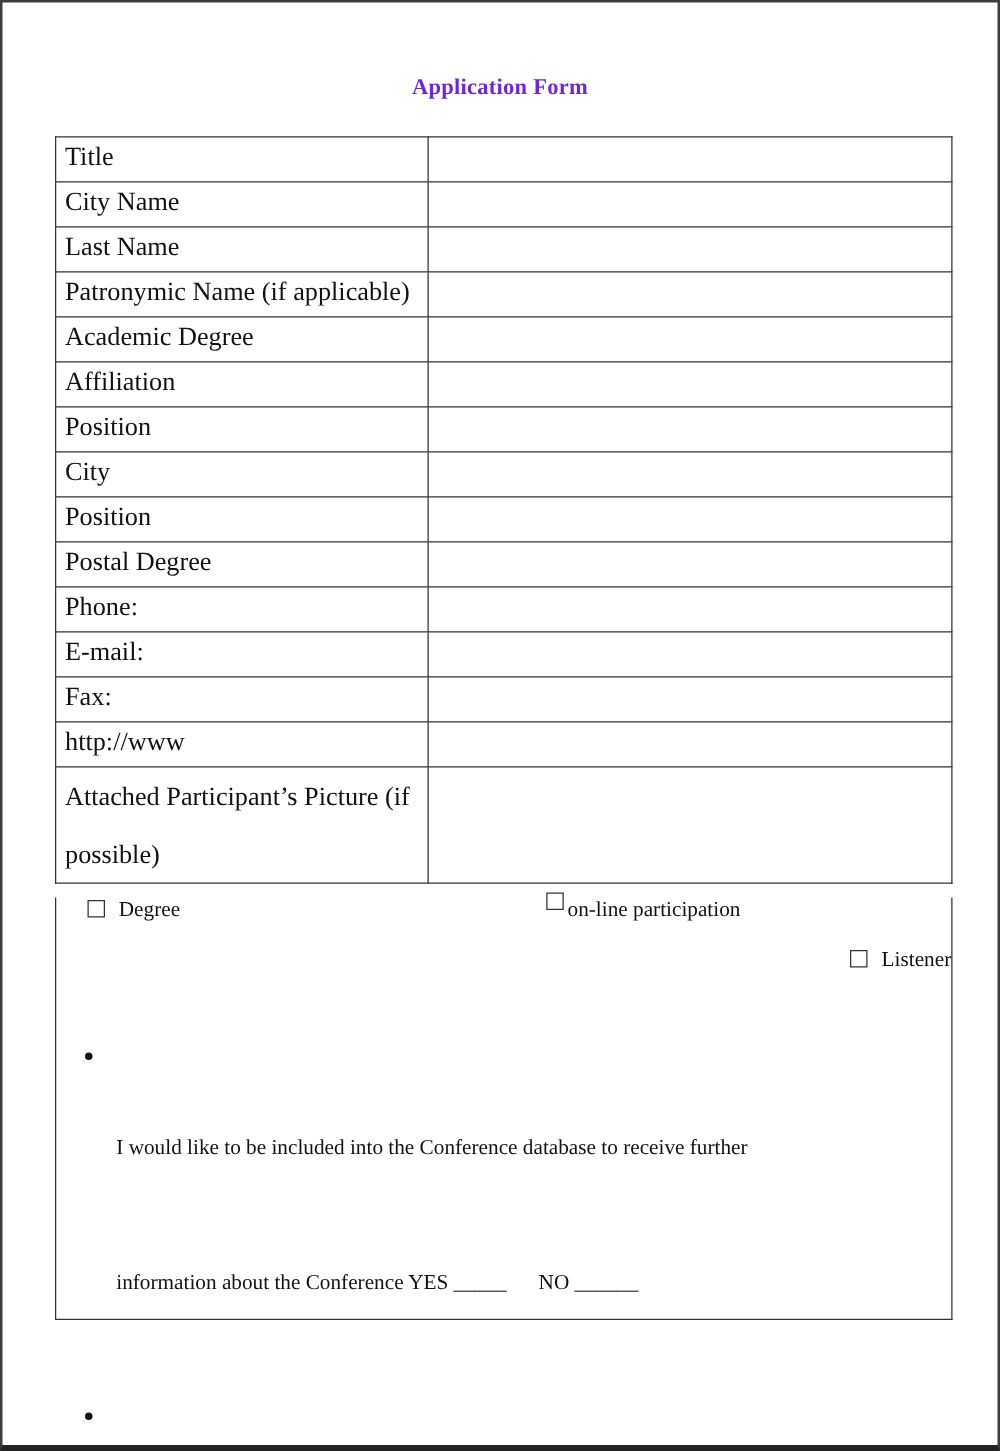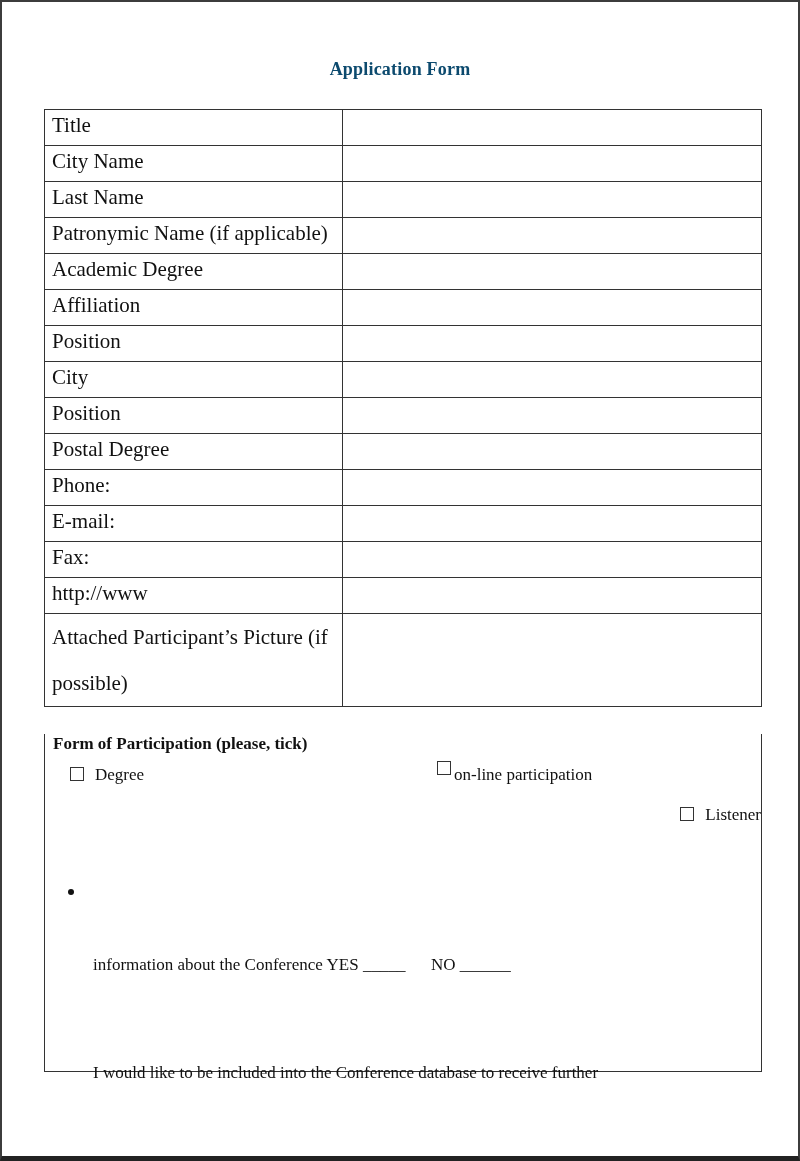--- a/index.html
+++ b/index.html
@@ -106,21 +106,21 @@
     font-size: 17px;
     line-height: 36px;
     white-space: pre-wrap;
   }
 </style>
 </head>
 <body>
 
 <div class="page">
 
-  <div class="title" style="color: #0c4a6e;">Application Form</div>
+  <div class="title" style="color: #6d28d9;">Application Form</div>
 
   <table class="app-table">
     <tbody>
       <tr>
         <td class="lbl">Title</td>
         <td class="val"></td>
       </tr>
       <tr>
         <td class="lbl">City Name</td>
         <td class="val"></td>
@@ -175,43 +175,42 @@
       </tr>
       <tr class="tall">
         <td class="lbl">Attached Participant’s Picture (if possible)</td>
         <td class="val"></td>
       </tr>
     </tbody>
   </table>
 
   <div class="section-box">
 
-    <div class="section-heading">Form of Participation (please, tick)</div>
 
     <div class="opt-row">
       <span>
         <span class="cb"></span><span class="opt-label">Degree</span>
       </span>
       <span class="online-opt">
         <span class="cb"></span><span class="opt-label">on-line participation</span>
       </span>
     </div>
 
     <div class="opt-row second">
       <span>
         <span class="cb"></span><span class="opt-label">Listener</span>
       </span>
     </div>
 
     <div class="bullets">
       <div class="bullet">
         <span class="dot"></span>
         <div class="bullet-text">
+          <div>I would like to be included into the Conference database to receive further</div>
           <div>information about the Conference YES _____      NO ______</div>
-          <div>I would like to be included into the Conference database to receive further</div>
         </div>
       </div>
       <div class="bullet">
         <span class="dot"></span>
         <div class="bullet-text">
           
         </div>
       </div>
     </div>
 

